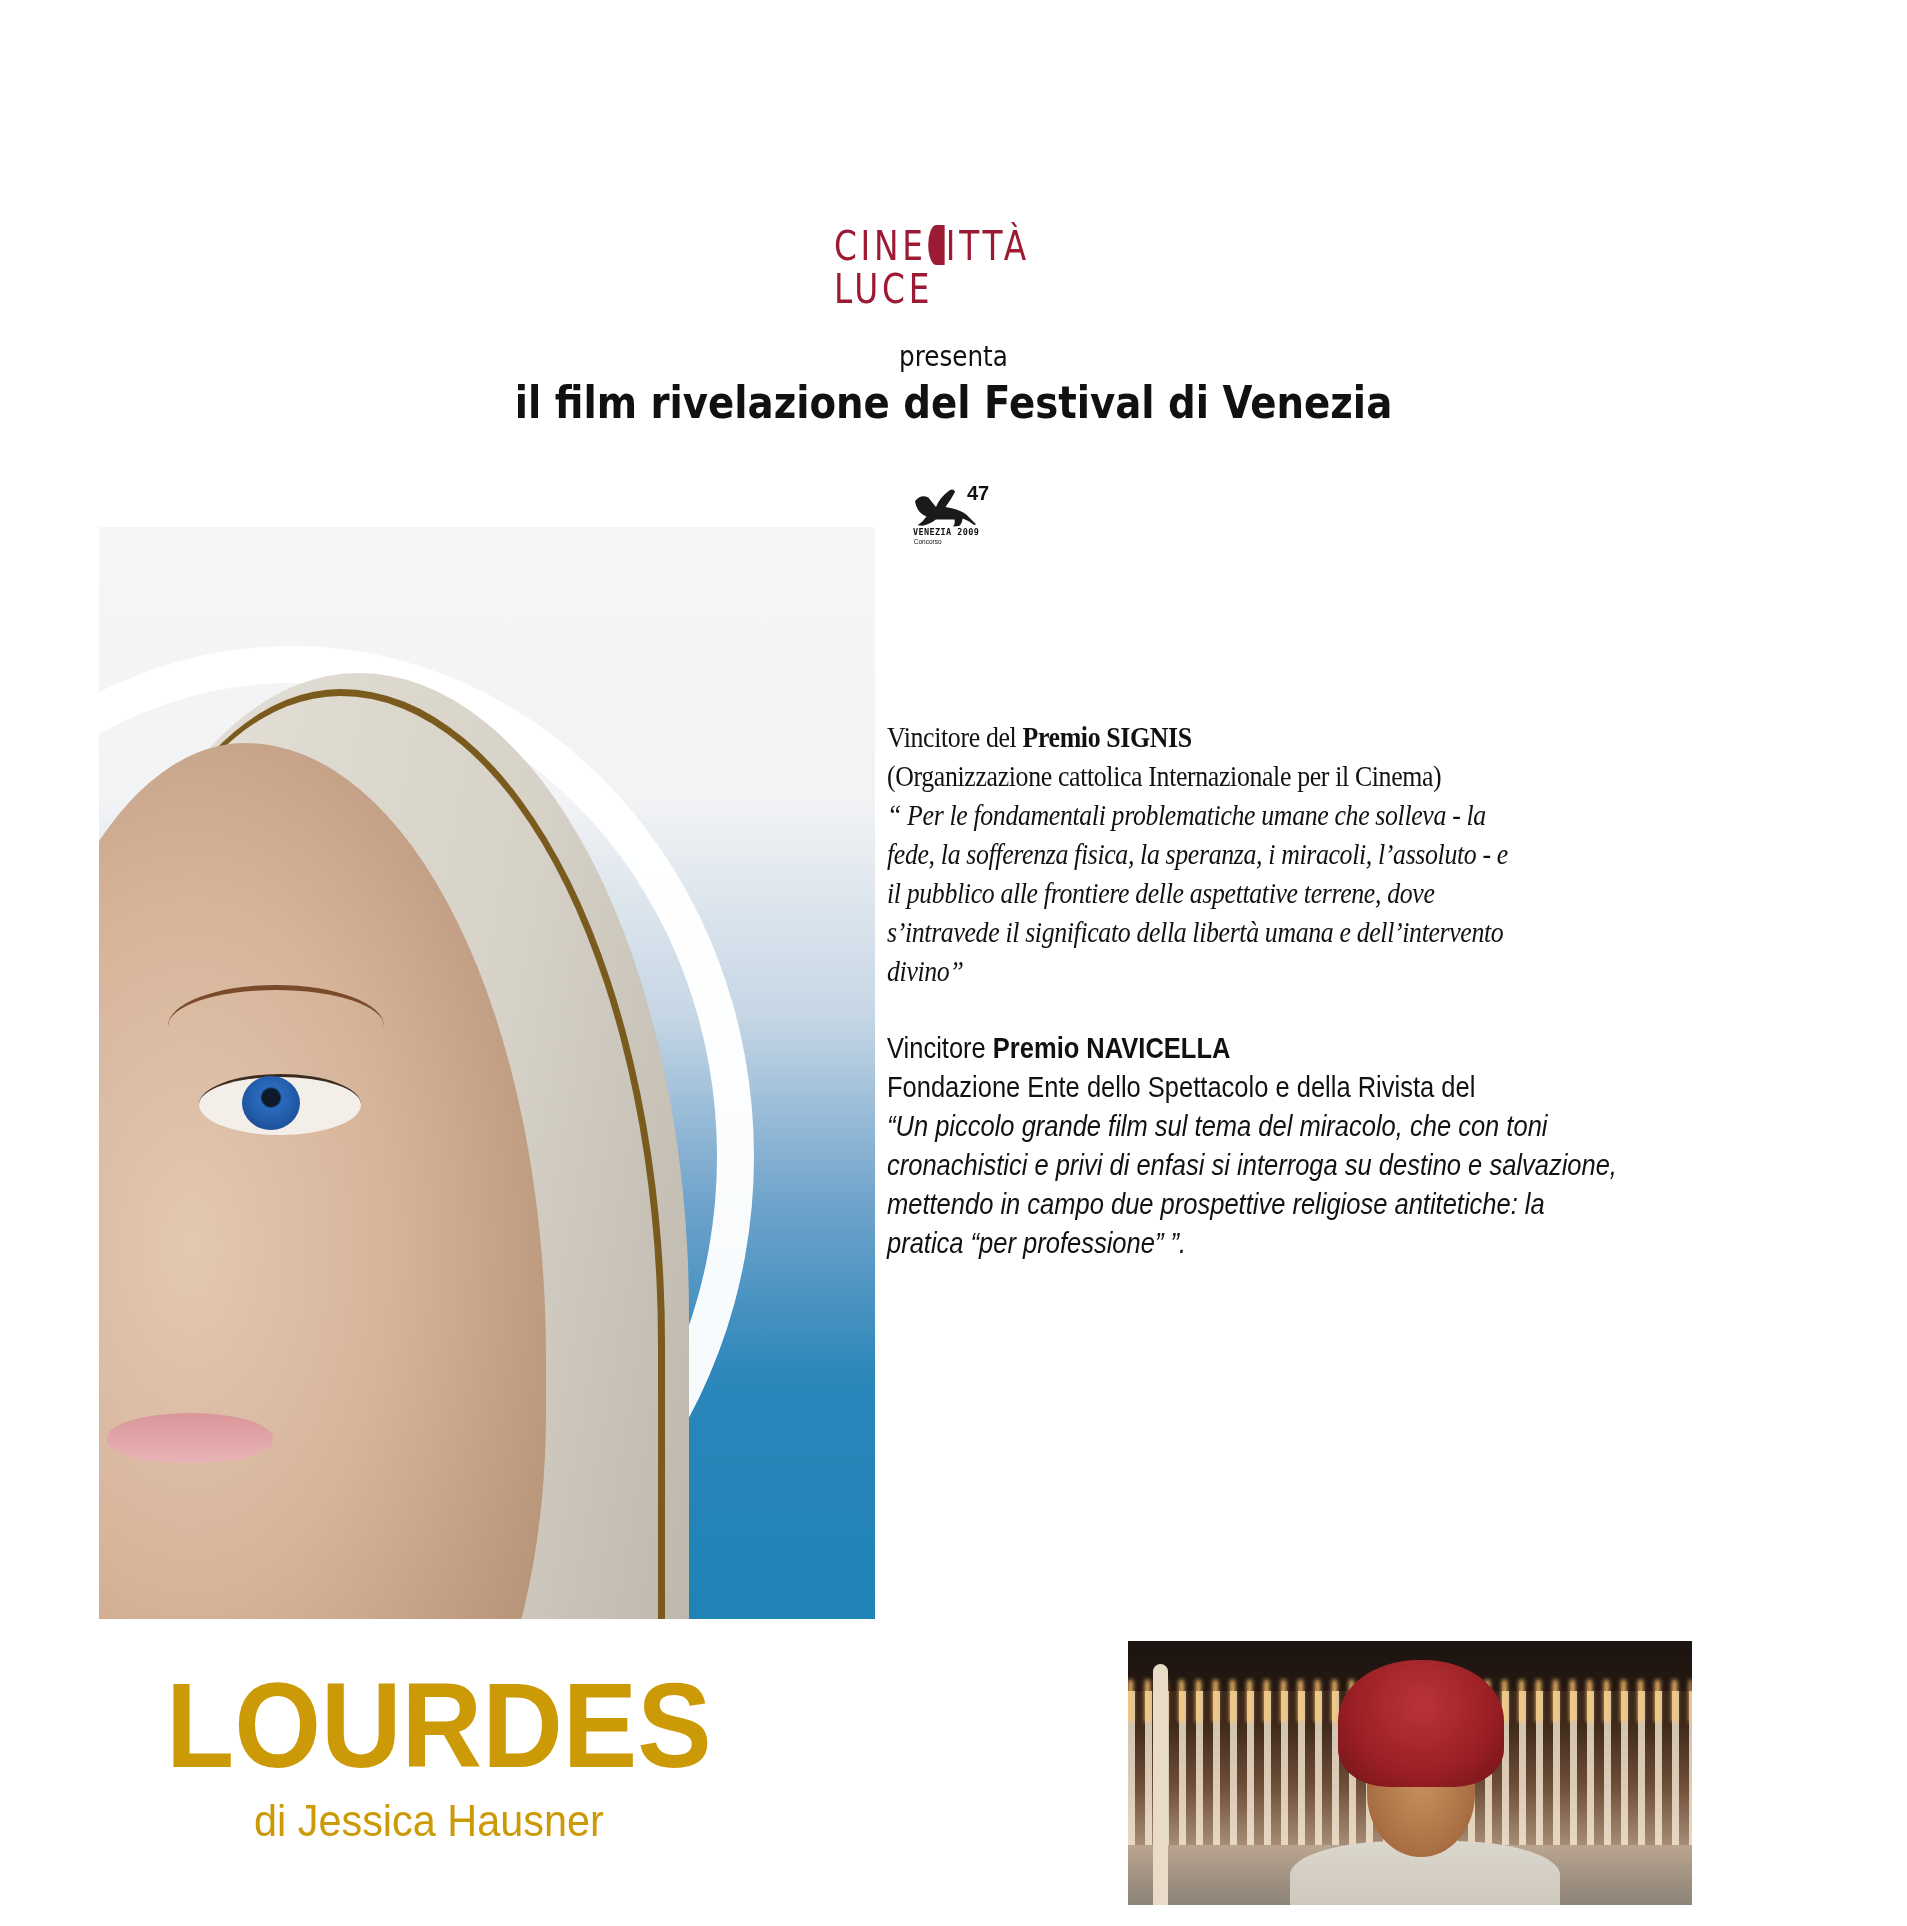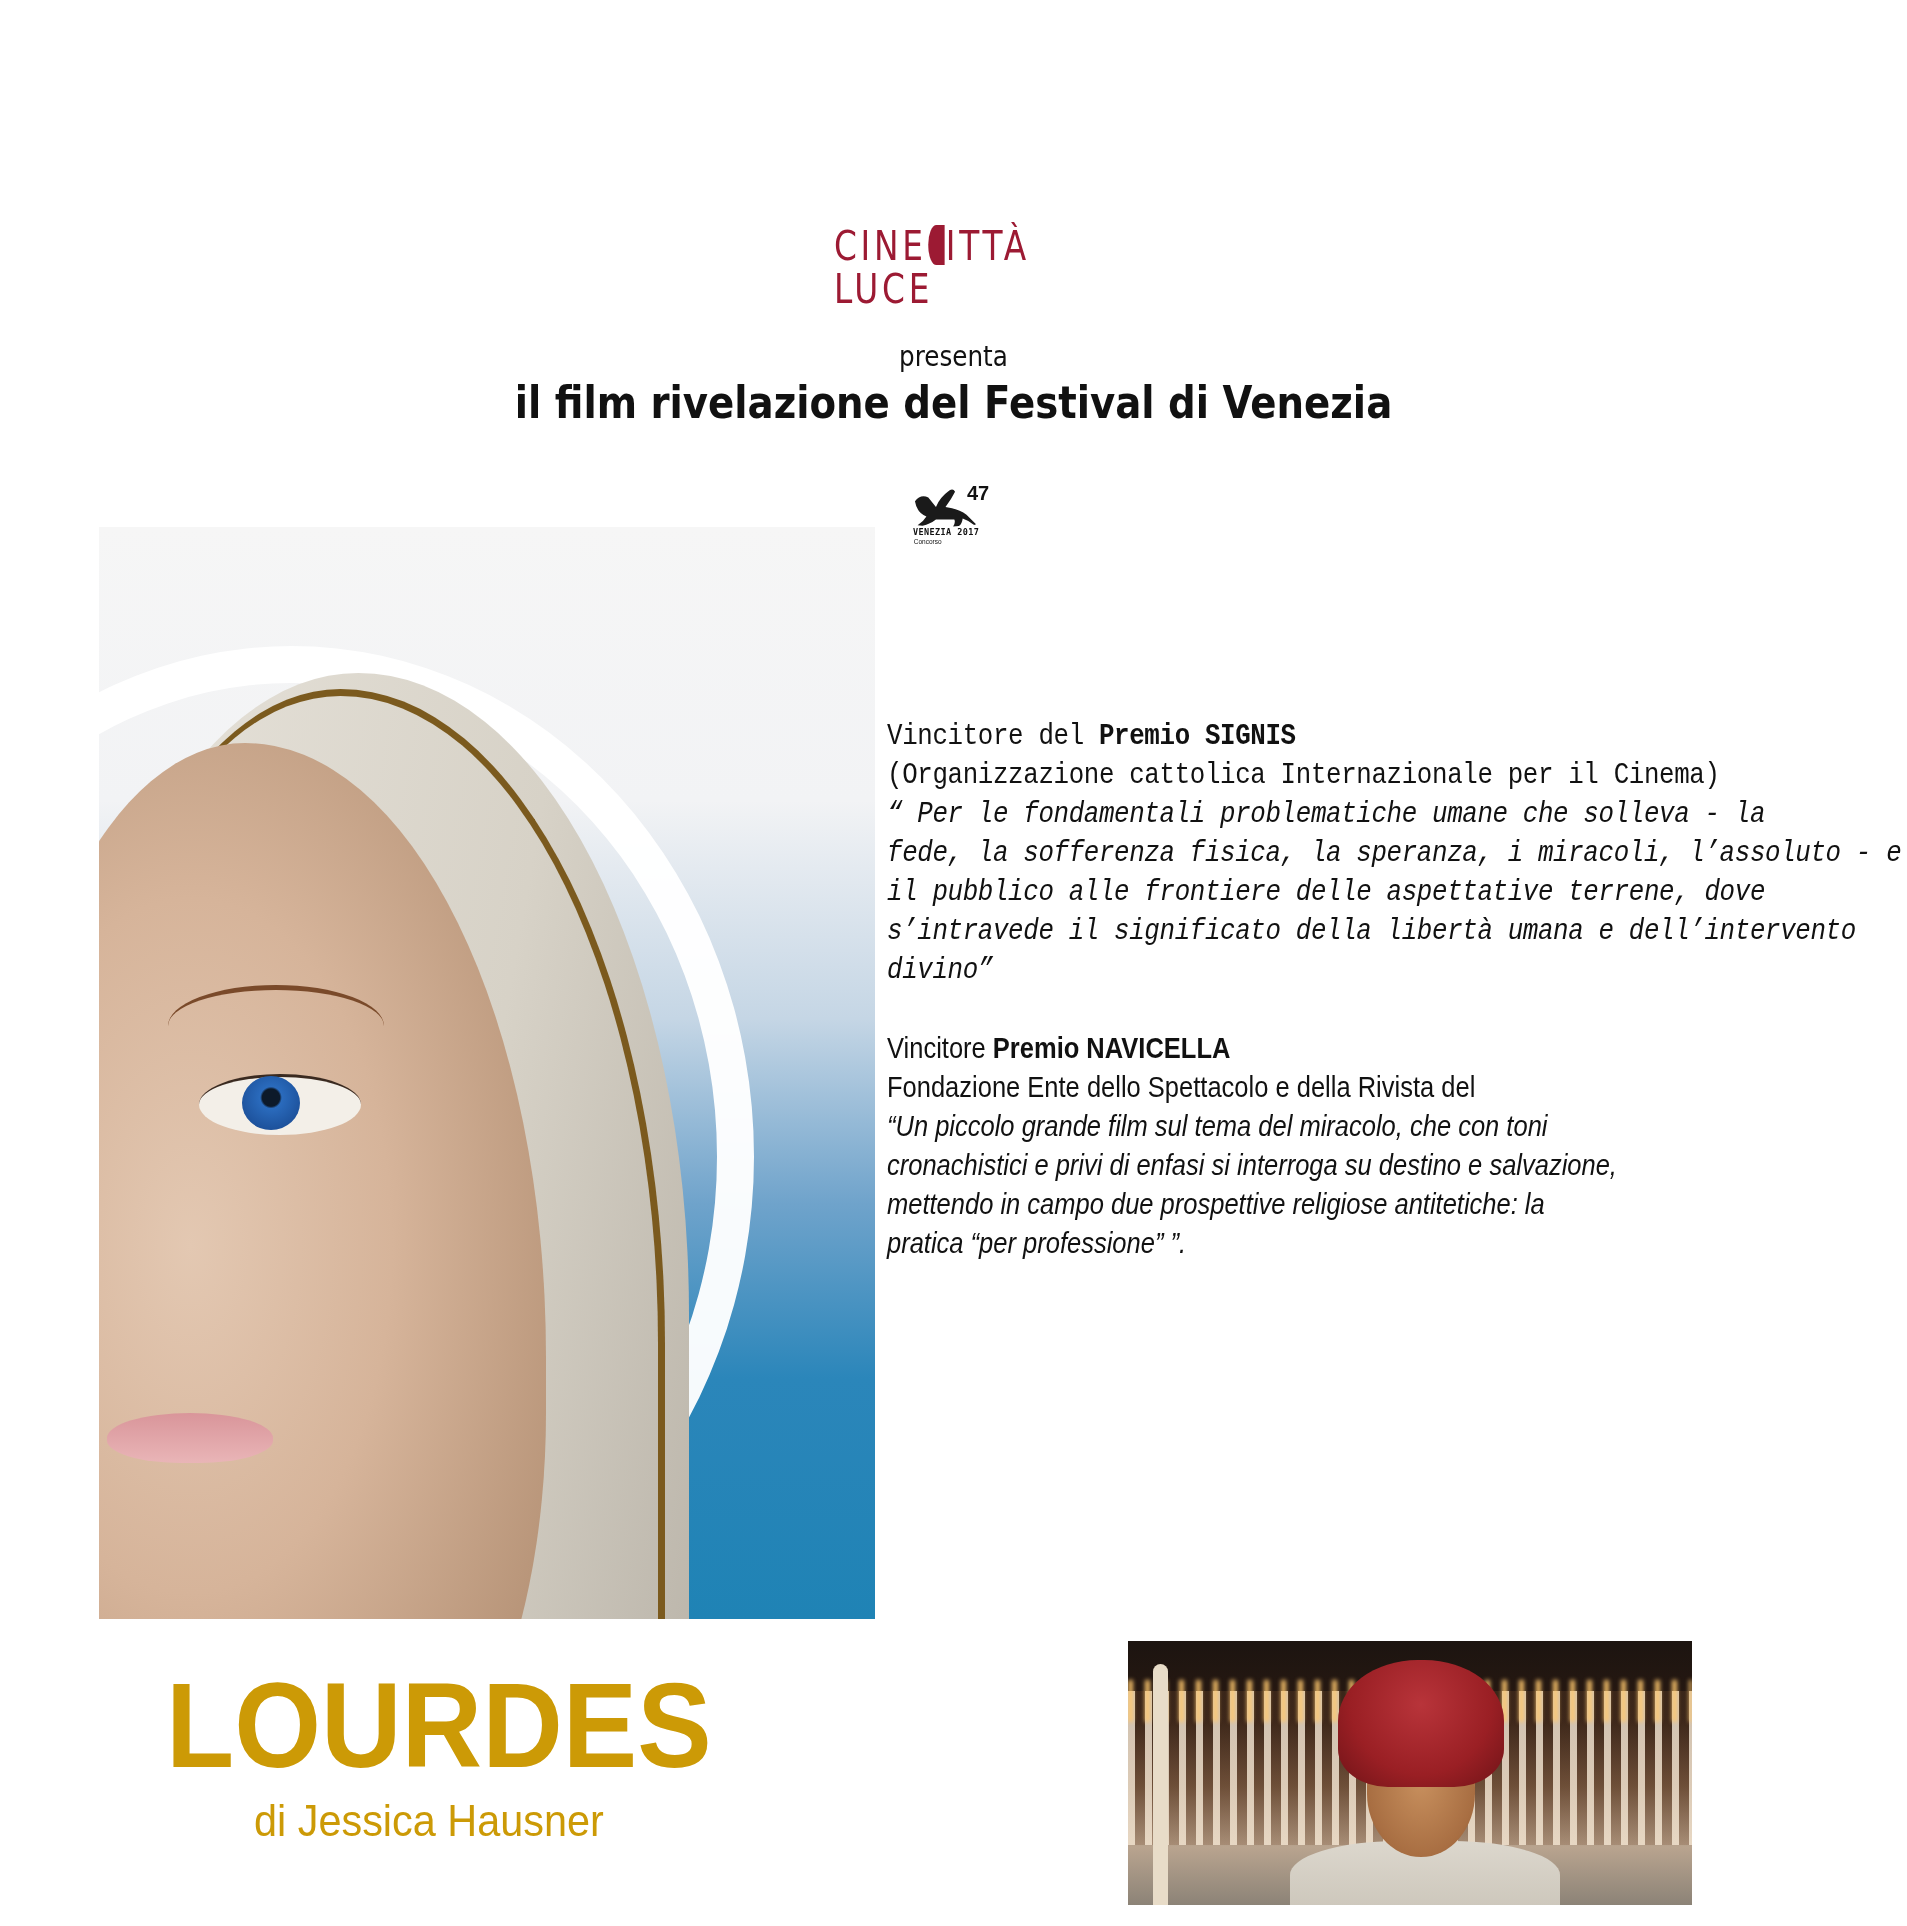--- a/index.html
+++ b/index.html
@@ -29,21 +29,21 @@
   .main-img .veil { position: absolute; left: -46px; top: 146px; width: 636px; height: 1233px; border-radius: 48% 52% 0 0; background: linear-gradient(100deg, #e8e4dc 0%, #d7d2c7 60%, #b9b3a8 100%); }
   .main-img .trim { position: absolute; left: -35px; top: 162px; width: 601px; height: 1213px; border-radius: 46% 54% 0 0; border: 7px solid #7b5a1e; border-left: none; border-bottom: none; box-sizing: border-box; }
   .main-img .face { position: absolute; left: -100px; top: 216px; width: 547px; height: 1117px; border-radius: 45% 55% 40% 40%; background: radial-gradient(ellipse at 35% 45%, #e3c8b2 0%, #d6b49a 40%, #b79478 80%, #96785e 100%); }
   .main-img .brow { position: absolute; left: 69px; top: 458px; width: 216px; height: 77px; border-top: 5.4px solid #7a4a2a; border-radius: 50% 50% 0 0; }
   .main-img .eye { position: absolute; left: 100px; top: 547px; width: 162px; height: 58px; border-radius: 50%; background: #f3efe8; border-top: 3.9px solid #3a2a20; }
   .main-img .iris { position: absolute; left: 143px; top: 549px; width: 58px; height: 54px; border-radius: 50%; background: radial-gradient(circle at 50% 40%, #0d1a2a 0 20%, #2a6bbd 25%, #1b4e97 80%); }
   .main-img .lips { position: absolute; left: 7.7px; top: 886px; width: 166px; height: 50px; border-radius: 50% 50% 45% 45%; background: linear-gradient(180deg, #d9959a 0%, #e9b5b7 100%); }
 
   
   .awards { left: 887px; top: 717px; width: 963px; font-size: 30px; line-height: 39px; }
-  .awards .signis { font-family: Liberation Mono, monospace; transform-origin: left top; }
+  .awards .signis { font-family: Liberation Serif, serif; transform-origin: left top; }
   .awards .signis .row { white-space: nowrap; letter-spacing: -0.4px; }
   .awards .navicella { font-family: "Liberation Sans", sans-serif; margin-top: 38px; }
   .awards .navicella .row { white-space: nowrap; }
   .awards b { font-weight: bold; }
   .awards i { font-style: italic; }
   .cond-a { display: inline-block; transform: scaleX(0.86); transform-origin: left center; }
   .cond-b { display: inline-block; transform: scaleX(0.85); transform-origin: left center; }
 
   
   .title { left: 166px; top: 1664px; font-family: "Liberation Sans", sans-serif; font-weight: bold; font-size: 120px; line-height: 123px; color: #CC9A06; transform: scaleX(0.93); transform-origin: left top; }
@@ -72,21 +72,21 @@
 </div>
 
 <div class="abs presenta">presenta</div>
 <div class="abs headline">il film rivelazione del Festival di Venezia</div>
 
 <div class="abs venezia">
   <svg class="lion" viewBox="0 0 170 110">
     <path d="M5 40 Q20 20 40 30 L60 55 Q70 30 95 12 Q105 5 110 15 Q100 35 85 55 Q120 60 140 75 Q155 90 165 100 L160 102 Q145 90 130 85 Q128 100 120 105 L105 106 Q112 95 108 88 L60 88 Q45 100 25 104 L12 103 Q28 92 35 80 Q10 70 5 40 Z" fill="#1a1a1a"></path>
   </svg>
   <span class="num">47</span>
-  <span class="yr">VENEZIA 2017</span>
+  <span class="yr">VENEZIA 2009</span>
   <span class="conc">Concorso</span>
 </div>
 
 <div class="abs main-img">
   <div class="halo"></div>
   <div class="veil"></div>
   <div class="trim"></div>
   <div class="face"></div>
   <div class="brow"></div>
   <div class="eye"></div>

